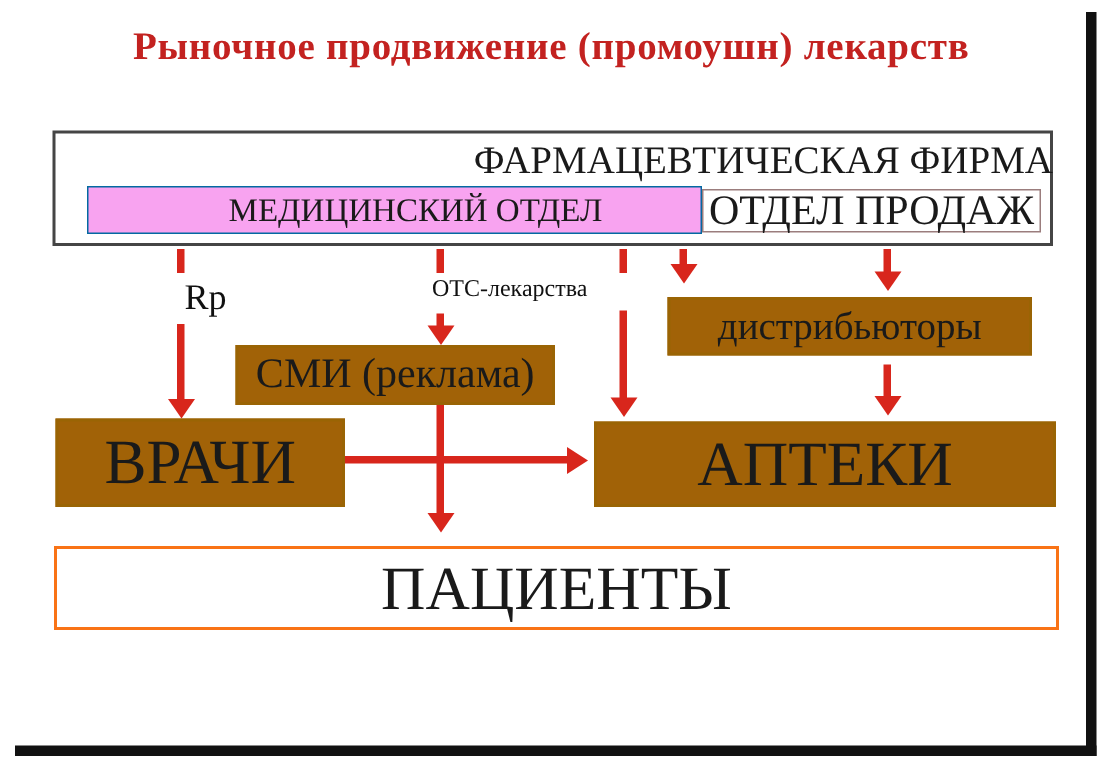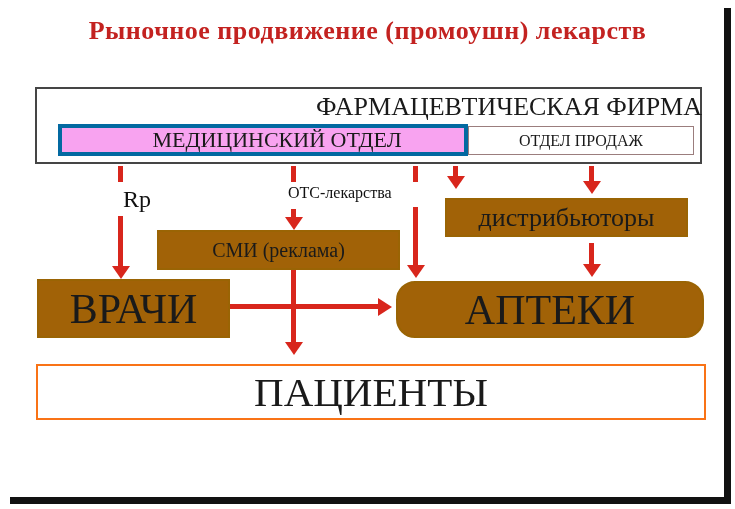--- a/index.html
+++ b/index.html
@@ -13,27 +13,27 @@
     border-right:7px solid #111111;border-bottom:7px solid #111111;
     pointer-events:none;
   }
   .title{
     position:absolute;left:0;top:16px;width:735px;text-align:center;
     font-size:26px;font-weight:bold;color:#c32220;letter-spacing:0.5px;
   }
   .box{position:absolute;display:flex;align-items:center;justify-content:center;box-sizing:border-box;}
   .firm-box{left:35px;top:87px;width:667px;height:77px;background:#ffffff;border:2px solid #454545;}
   .firm-title{position:absolute;left:35px;top:92px;width:667px;text-align:right;font-size:26px;}
-  .medical-box{left:58px;top:124px;width:410px;height:32px;background:#f8a3f0;border:4px solid #0369a1;font-size:22px;padding-left:28px;}
-  .sales-box{left:468px;top:126px;width:226px;height:29px;background:#ffffff;border:1px solid #9b7d7d;font-size:16px;}
+  .medical-box{left:58px;top:124px;width:410px;height:32px;background:#f8a3f0;border:1px solid #0369a1;font-size:22px;padding-left:28px;}
+  .sales-box{left:468px;top:126px;width:226px;height:29px;background:#ffffff;border:1px solid #9b7d7d;font-size:28px;}
   .gold{background:#a16207;border:2px solid #9a6404;}
   .distributors-box{left:445px;top:198px;width:243px;height:39px;font-size:26px;}
-  .media-box{left:157px;top:230px;width:243px;height:40px;font-size:20px;}
+  .media-box{left:157px;top:230px;width:213px;height:40px;font-size:28px;}
   .doctors-box{left:37px;top:279px;width:193px;height:59px;font-size:42px;}
-  .pharmacies-box{left:396px;top:281px;width:308px;height:57px;font-size:42px;border-radius:19px;}
+  .pharmacies-box{left:396px;top:281px;width:308px;height:57px;font-size:42px;}
   .patients-box{left:36px;top:364px;width:670px;height:56px;background:#ffffff;border:2px solid #f97316;font-size:41px;}
   .lbl{position:absolute;color:#111;margin-left:17px;}
   .lbl-rp{left:106px;top:186px;font-size:24px;}
   .lbl-otc{left:271px;top:184px;font-size:16px;}
   
   .vline,.hline{position:absolute;background:#d8261c;}
   .vline{width:5px;}
   .hline{height:5px;}
   .ah-down{position:absolute;width:0;height:0;border-left:9px solid transparent;border-right:9px solid transparent;border-top:13px solid #d8261c;}
   .ah-right{position:absolute;width:0;height:0;border-top:9px solid transparent;border-bottom:9px solid transparent;border-left:14px solid #d8261c;}

